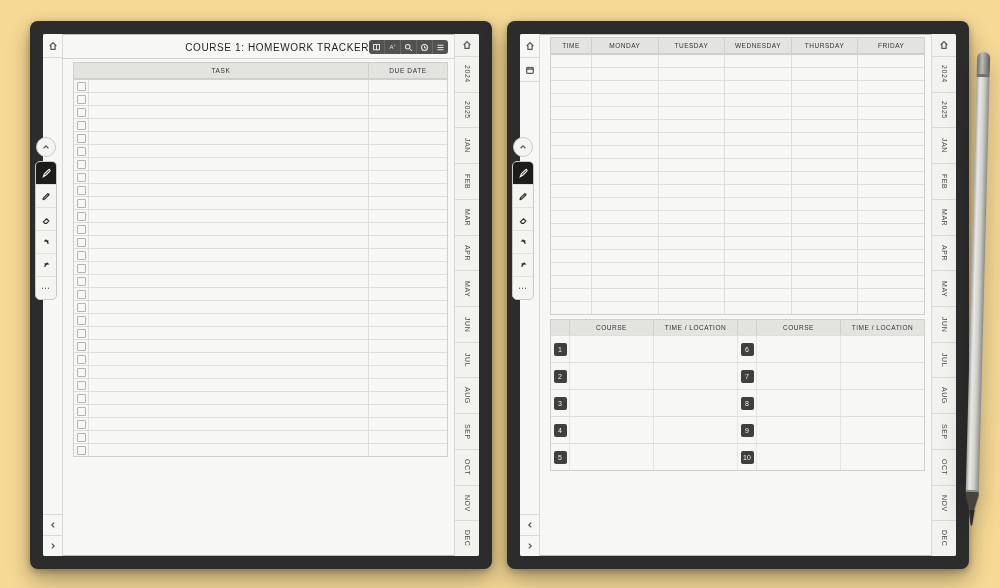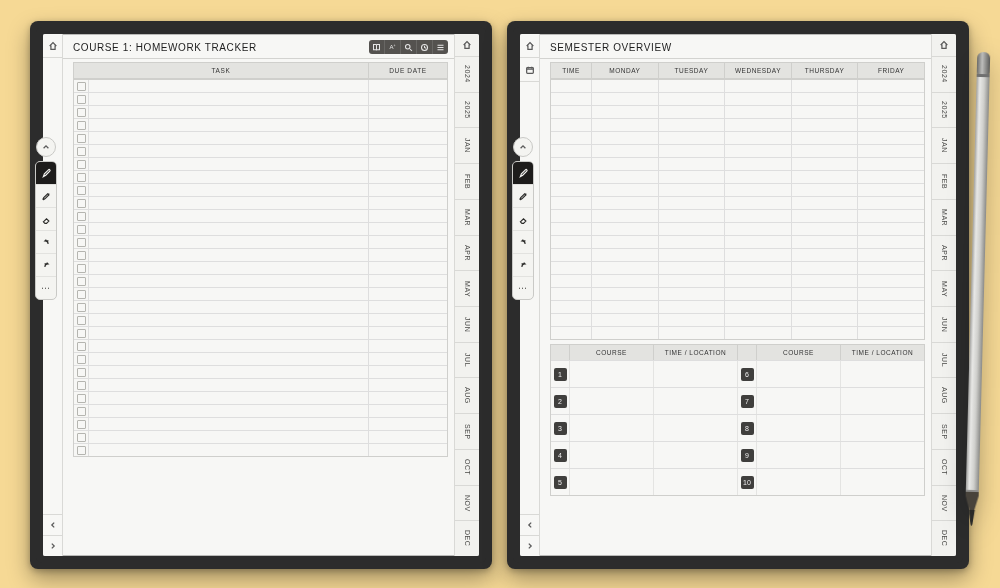--- a/index.html
+++ b/index.html
@@ -44,20 +44,21 @@
 .left-rail .mark{height:270px;border-top:1px solid #d9d9d6;display:flex;align-items:center;
   justify-content:center;font-size:6px;color:#aaa;}
 
 .main{
   flex:1;display:flex;flex-direction:column;min-width:0;
 }
 
 .title-row{
   display:flex;align-items:center;height:22px;padding:2px 6px 0 10px;
   border-bottom:1px solid #d3d3d0;
+  text-align:right;
 }
 .title-row .title{
   flex:1;font-size:10px;letter-spacing:.06em;color:#1e1e1e;font-weight:500;
 }
 .pill-box{
   display:flex;gap:0;background:#54524f;border-radius:3px;overflow:hidden;
 }
 .pill-box .pill{
   width:15px;height:14px;display:flex;align-items:center;justify-content:center;
   border-left:1px solid rgba(255,255,255,.12);
@@ -544,23 +545,20 @@
           </svg>
      </div>
      <div class="nav-ctrl chev">
        <svg viewBox="0 0 10 10">
             <path d="M3.5 2 L6.5 5 L3.5 8"></path>
           </svg>
      </div>
    </div>
 
    <div class="main">
-     <div class="title-row">
-       <div class="title">SEMESTER OVERVIEW</div>
-     </div>
 
      <div class="sched-head" id="sched-head">
           <div class="c time">TIME</div>
           <div class="c day">MONDAY</div>
           <div class="c day">TUESDAY</div>
           <div class="c day">WEDNESDAY</div>
           <div class="c day">THURSDAY</div>
           <div class="c day">FRIDAY</div>
         </div>
      <div class="sched-body" id="sched-body">

